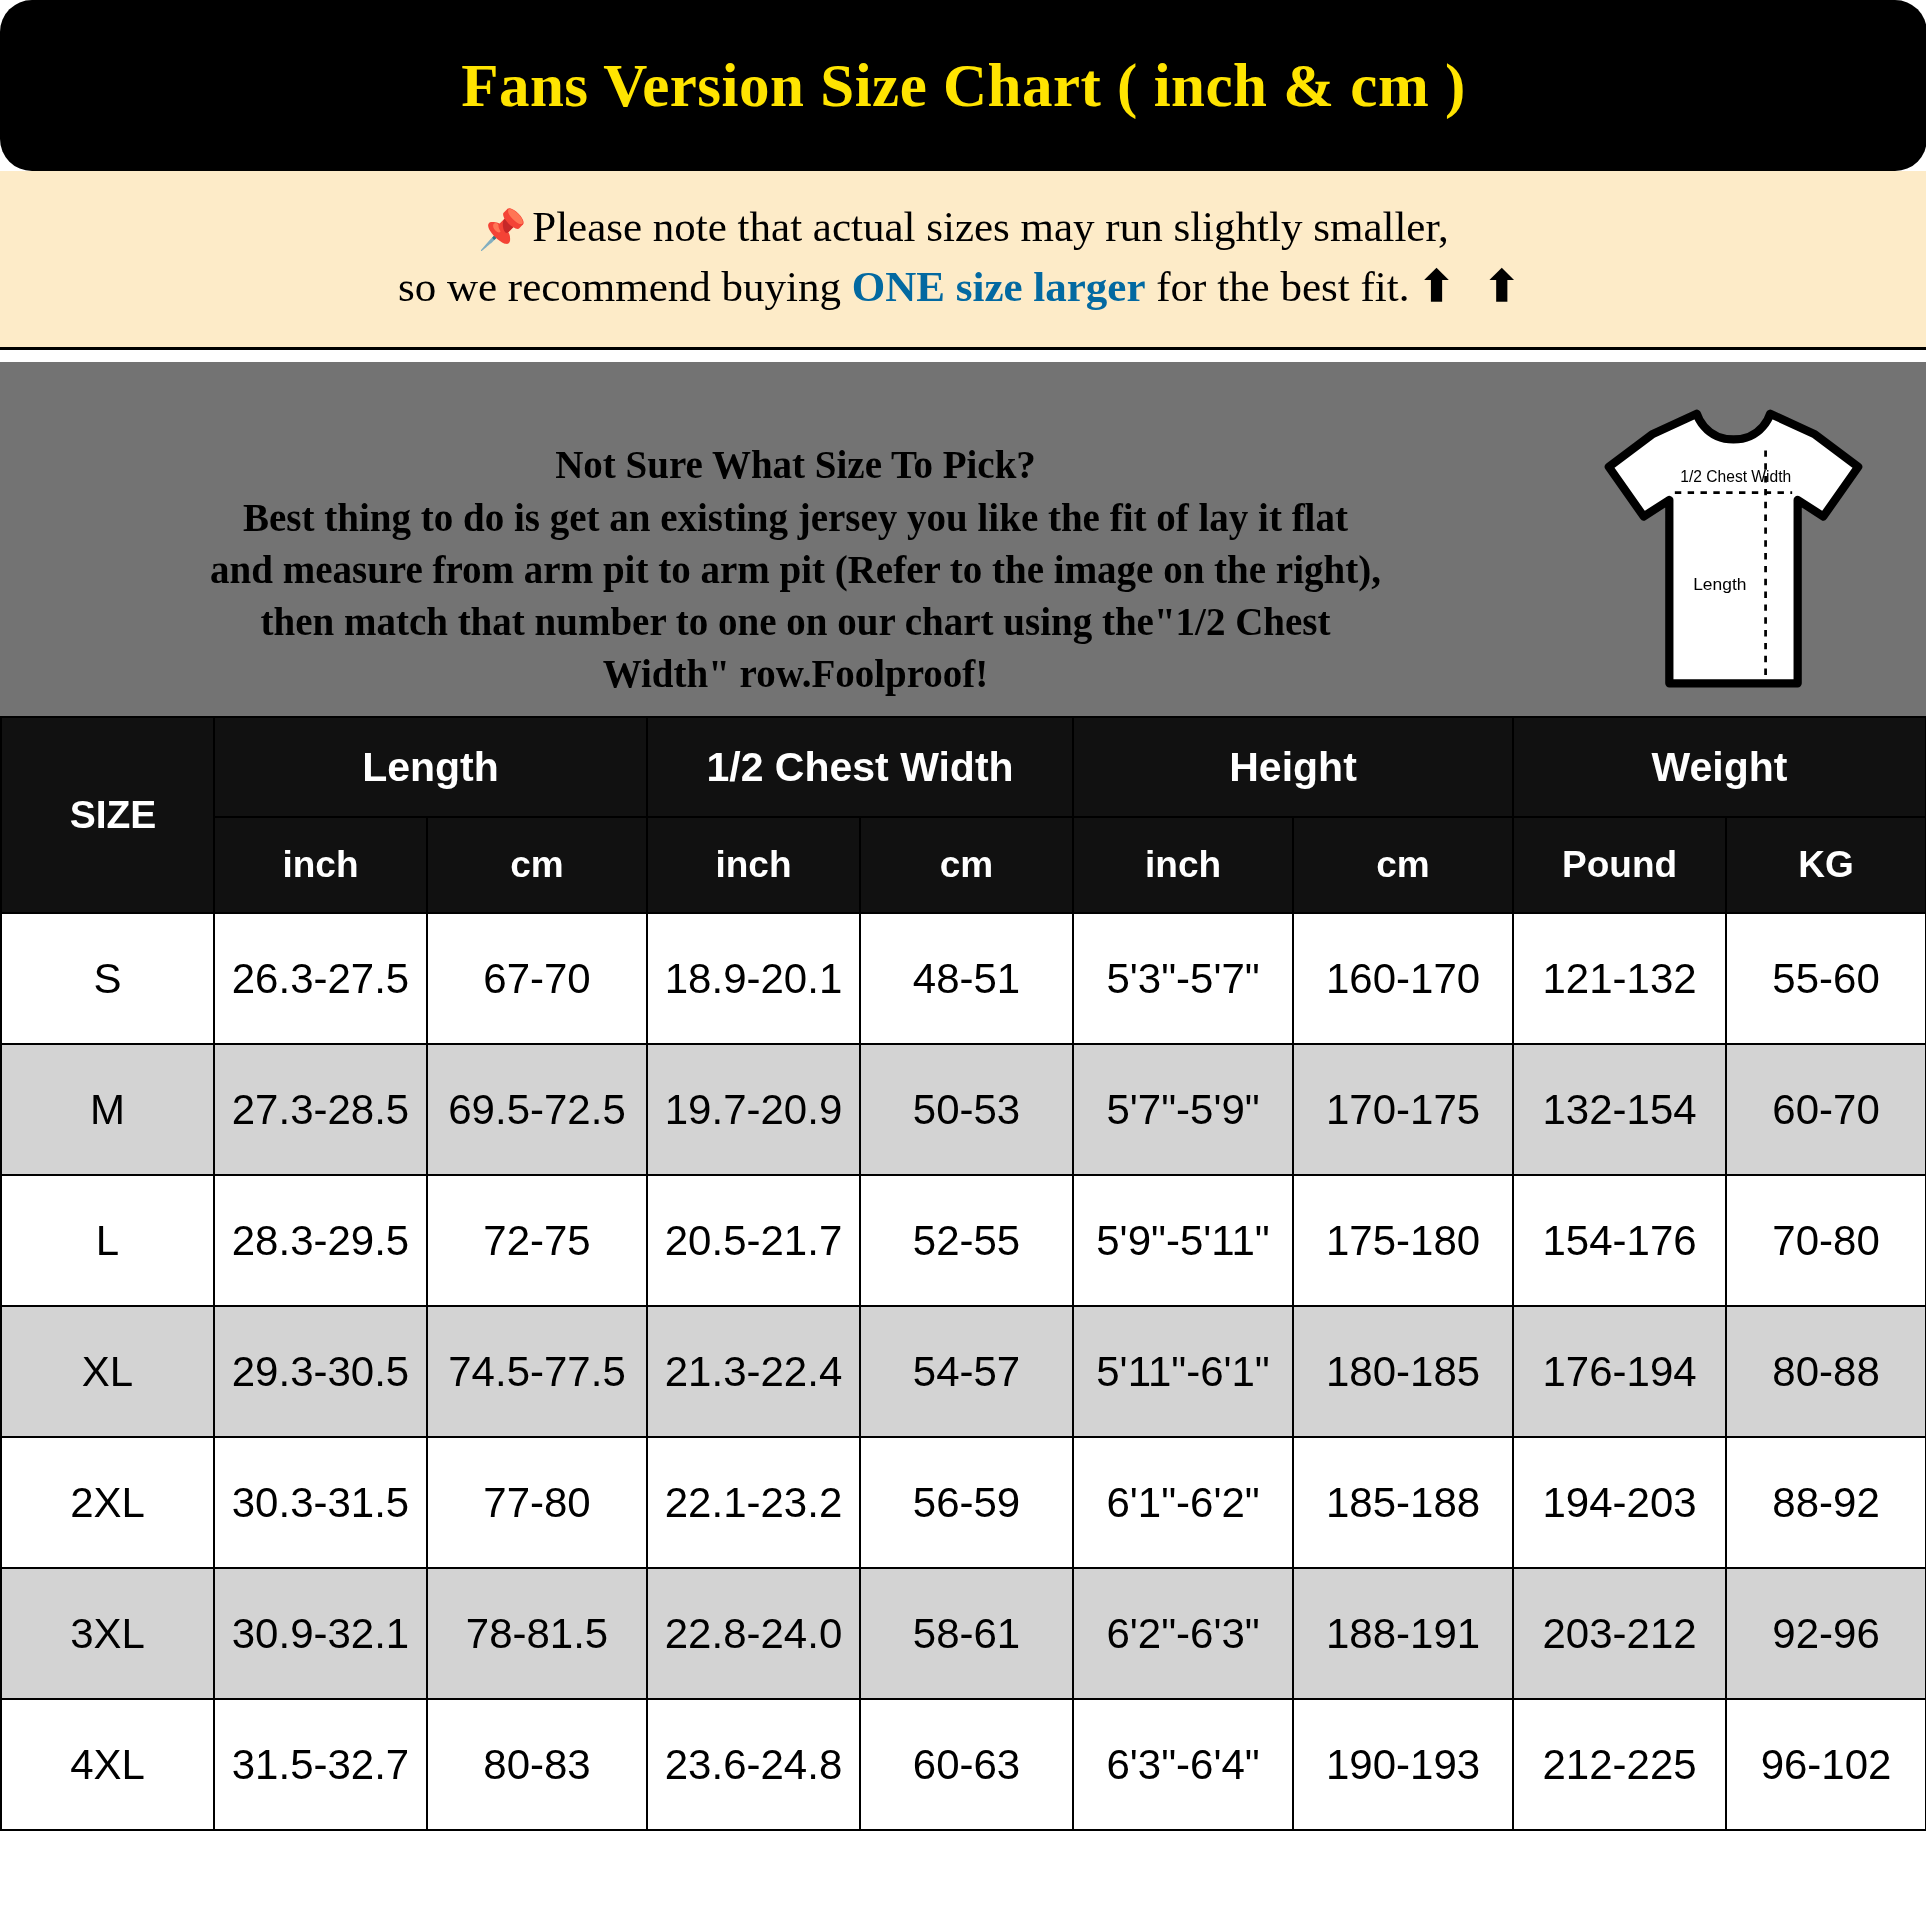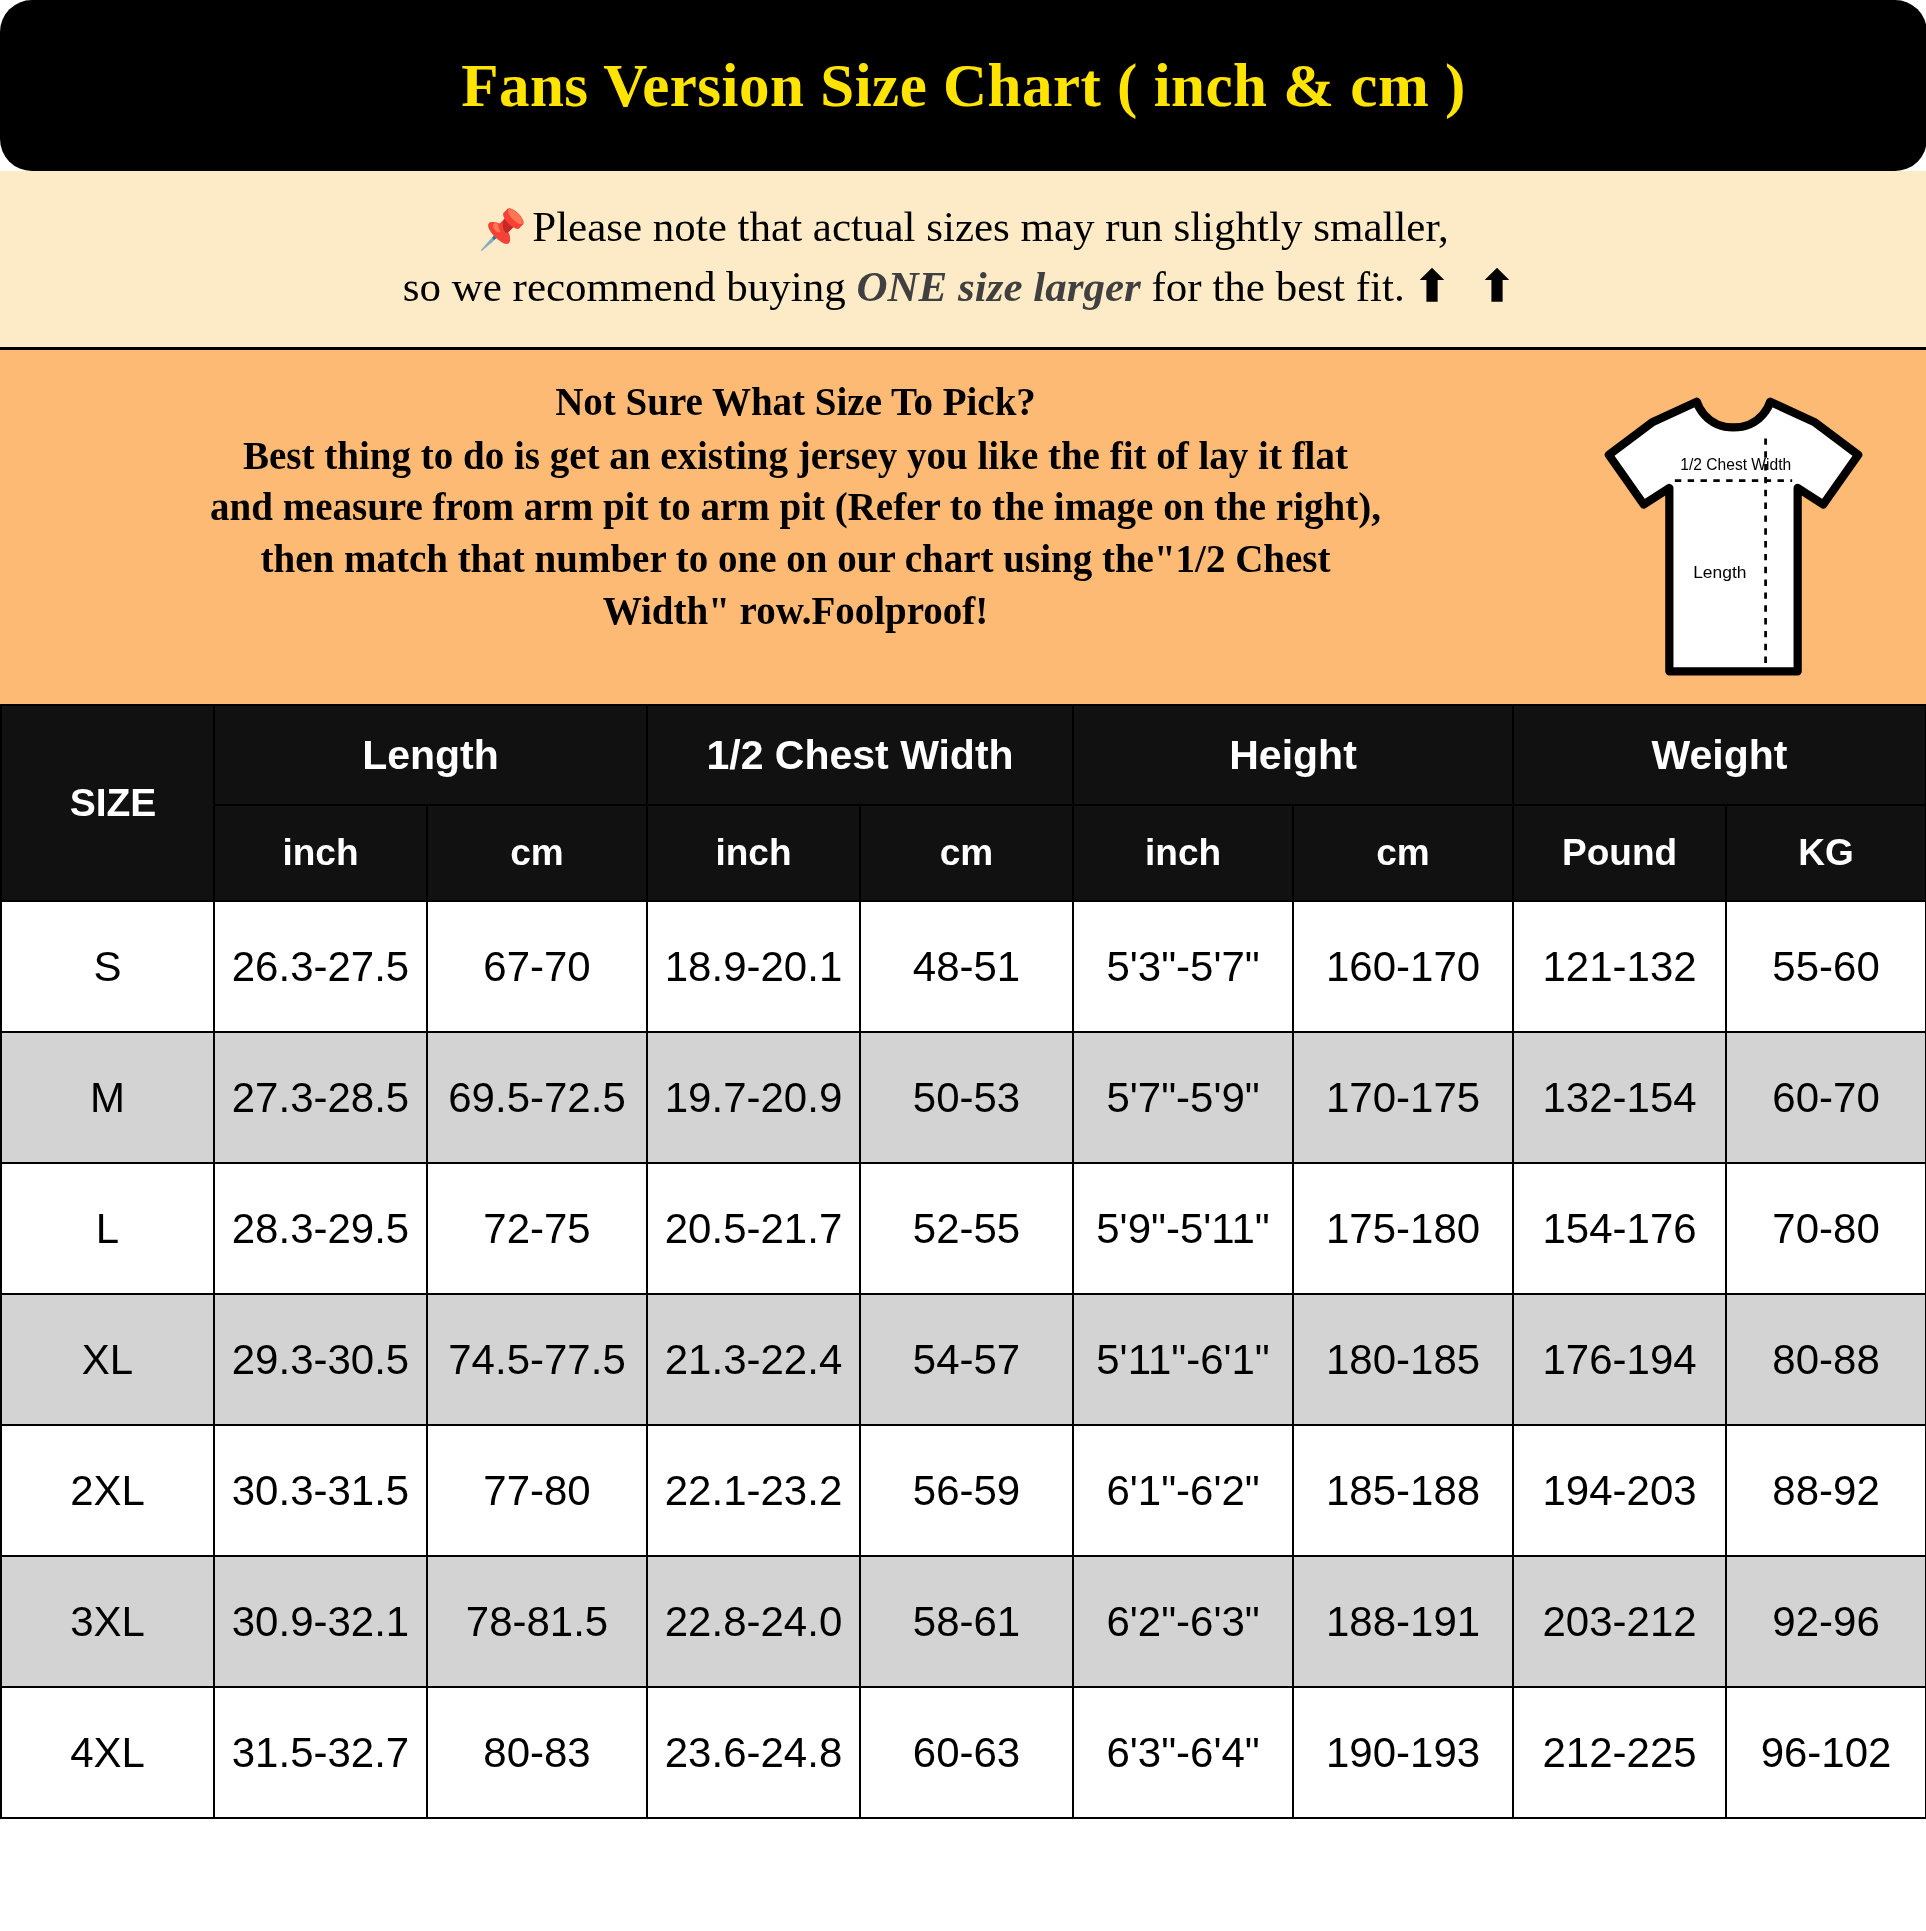--- a/index.html
+++ b/index.html
@@ -50,37 +50,37 @@
     color: #000;
     white-space: nowrap;
   }
   .pin-icon {
     display: inline-block;
     font-size: 39px;
     margin-right: 5.5px;
     vertical-align: -1.8px;
   }
   .em-red {
-    color: #404040;
-    font-weight: bold;
-    font-style: italic;
+    color: #0369a1;
+    font-weight: bold;
   }
   .arrows {
     display: inline-block;
     font-weight: bold;
     letter-spacing: 9.2px;
     margin-left: 9.2px;
   }
 
   
   .help-wrap {
     display: flex;
-    align-items: flex-start;
+    align-items: flex-end;
     padding: 20px 9.2px 16.5px 9.2px;
-    background: #fdba74;
+    background: #737373;
+    margin-top: 12px;
   }
   .help-text {
     flex: 1 1 auto;
     text-align: center;
     padding: 9.2px 9.2px 0 9.2px;
   }
   .help-head {
     font-size: 39px;
     font-weight: bold;
     font-family: "Liberation Serif", serif;

